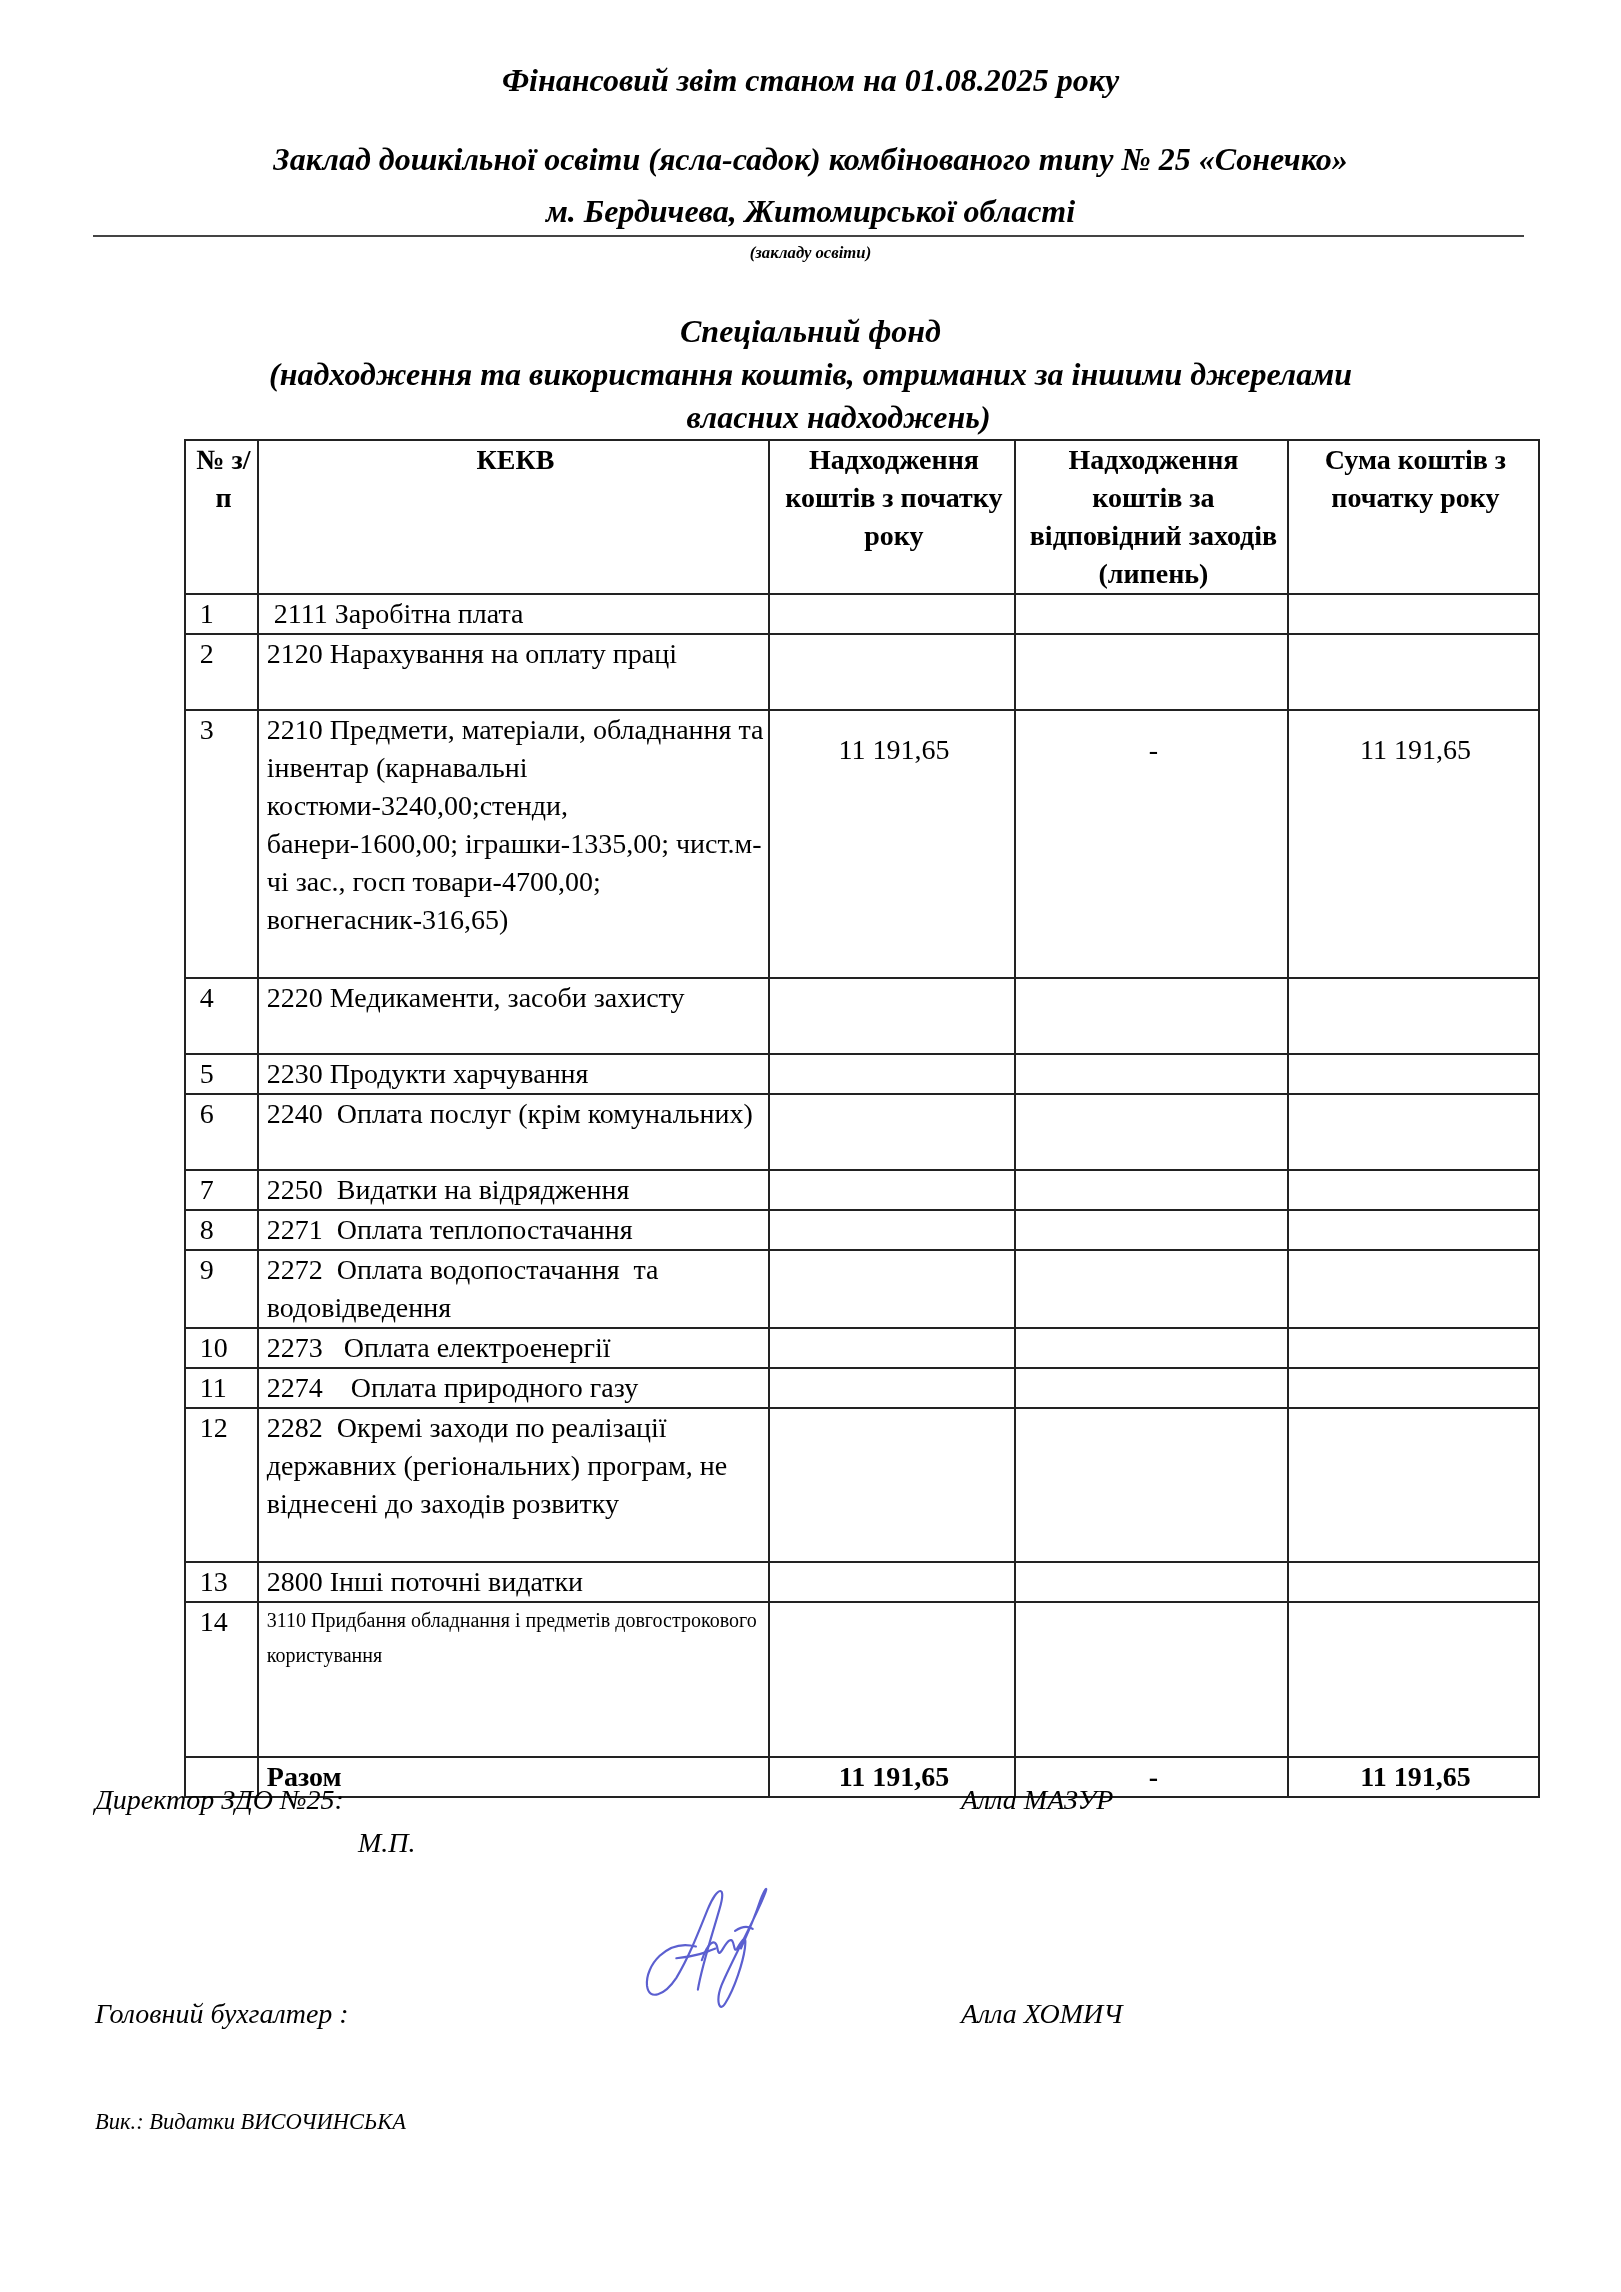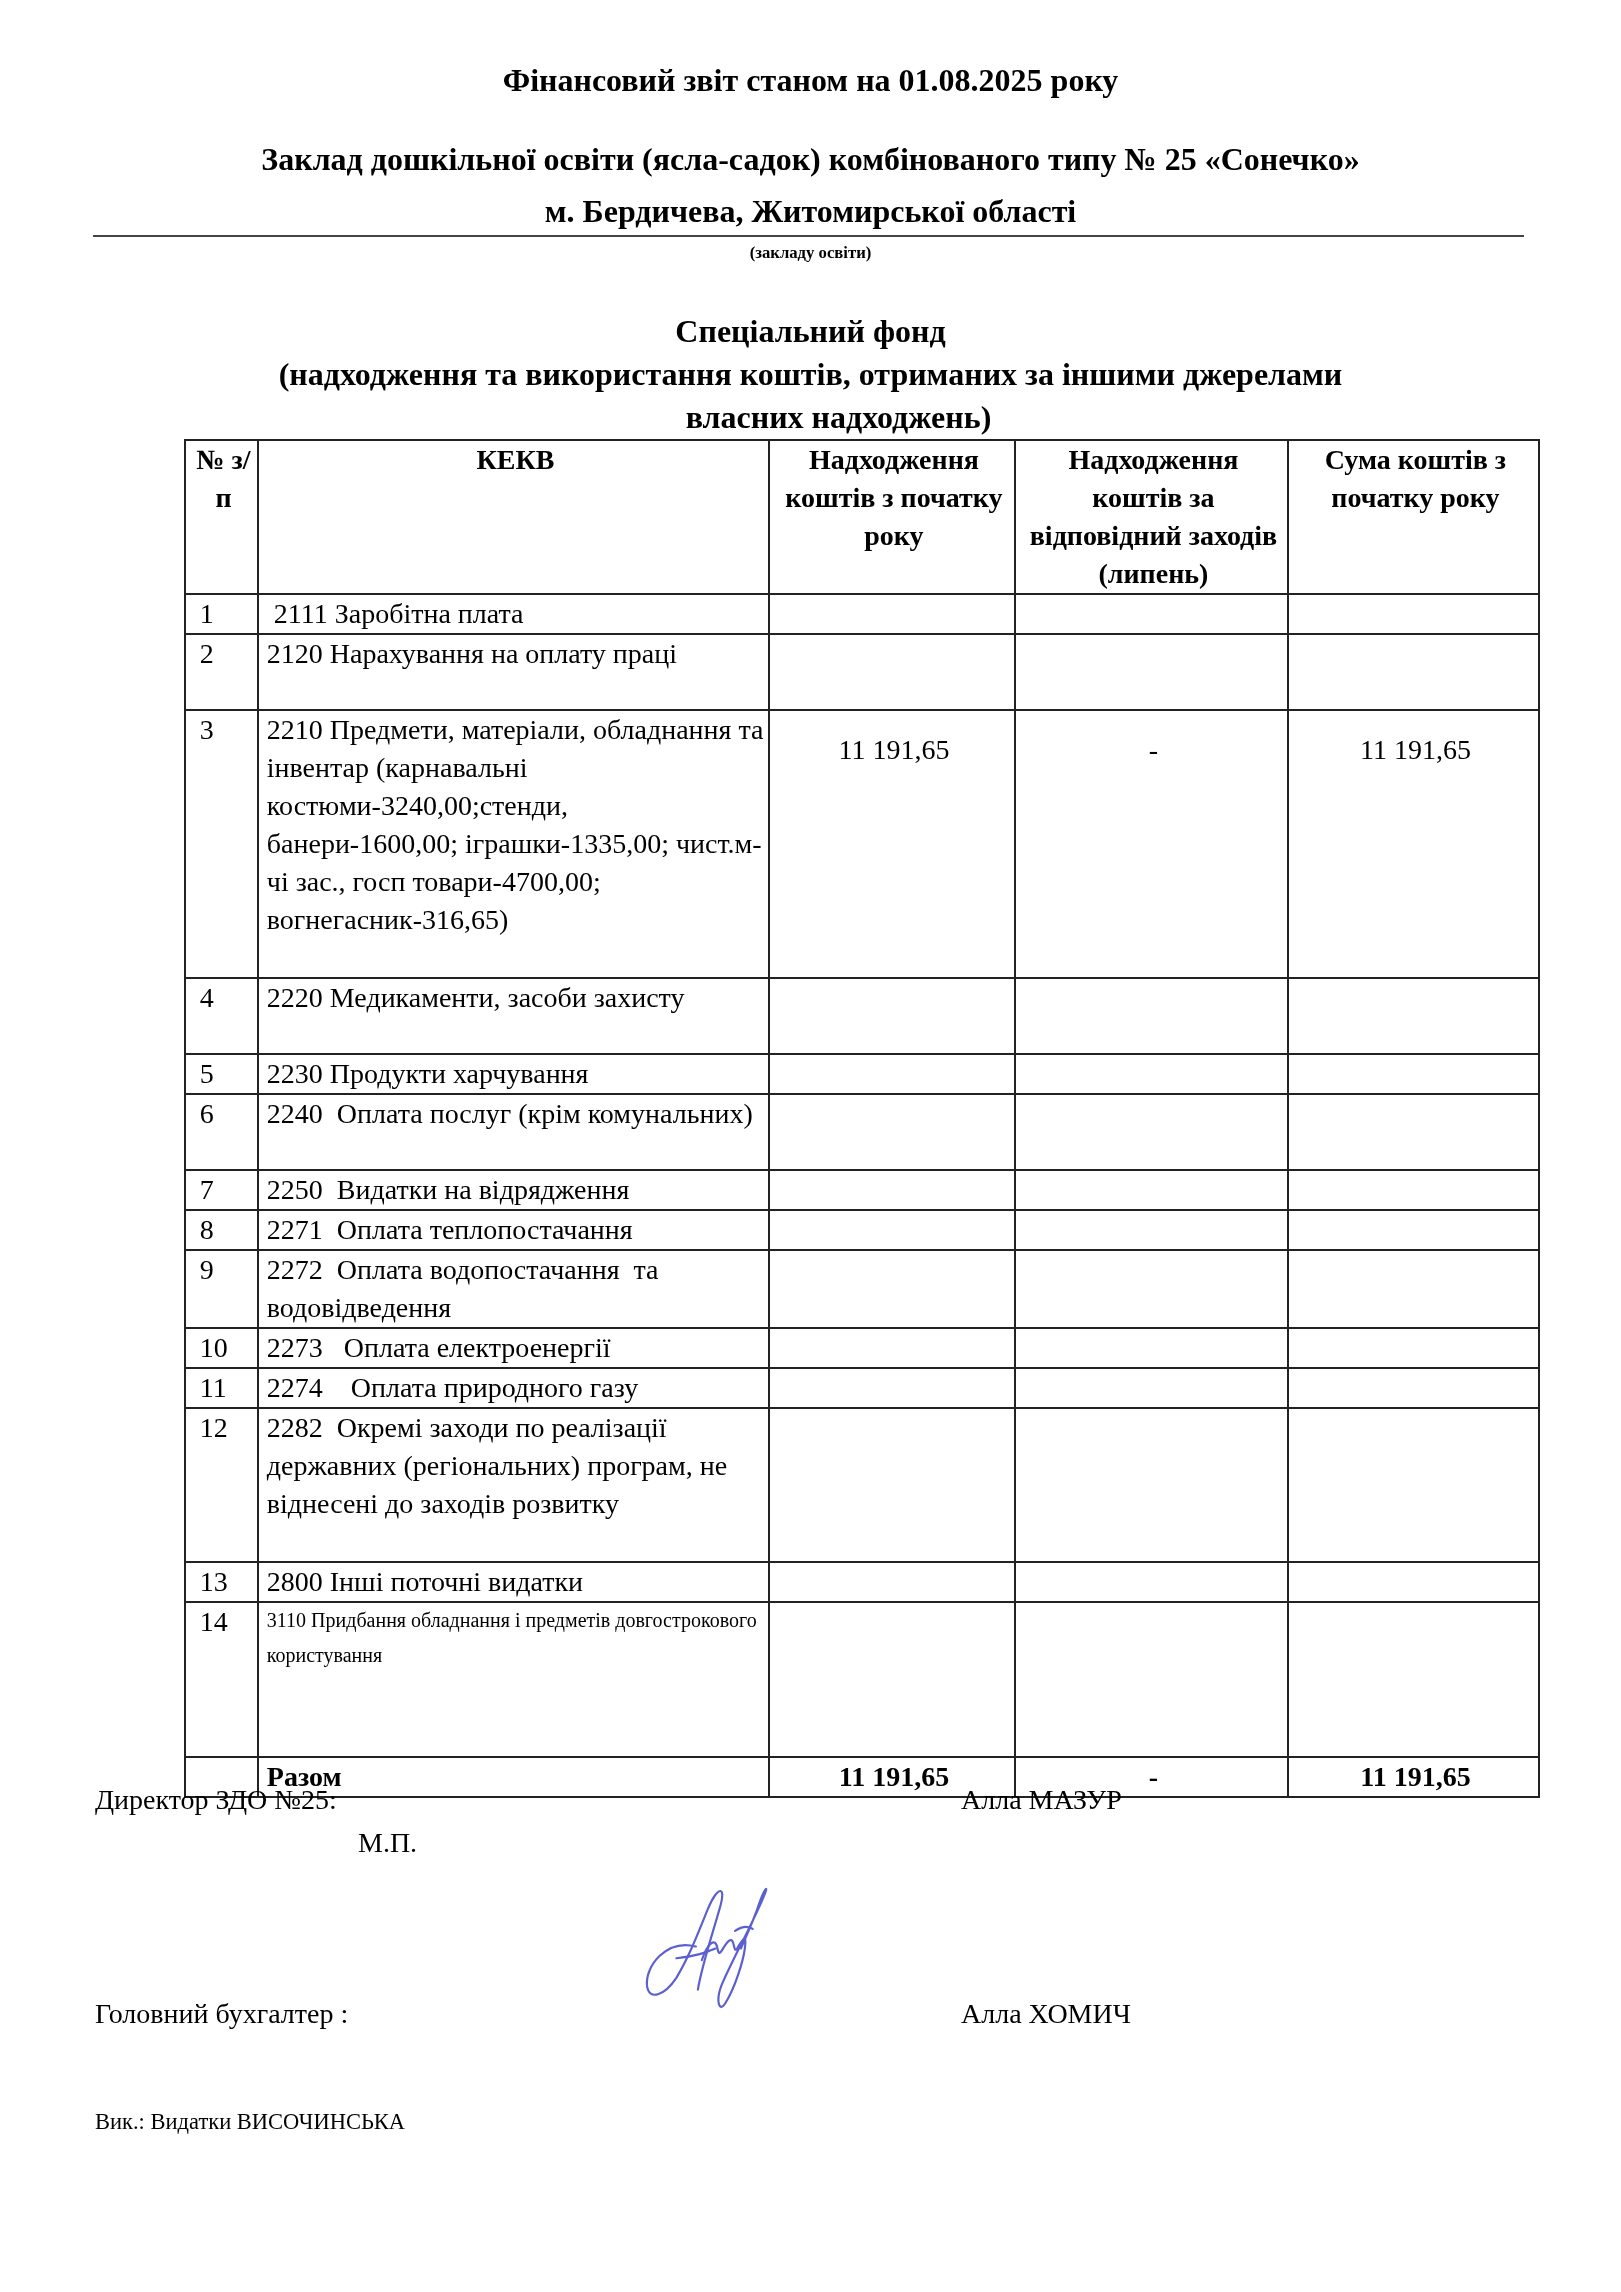--- a/index.html
+++ b/index.html
@@ -1,18 +1,18 @@
 <!DOCTYPE html>
 <html><head>
   <meta charset="utf-8">
   <style>
     html, body { margin:0; padding:0; background:#fff; }
     body { width:1621px; height:2293px; position:relative; overflow:hidden;
            font-family:"Liberation Serif","DejaVu Serif",serif; color:#000; }
-    .abs { position:absolute; }
+    .abs { position:absolute;font-style:italic; }
     .title { left:0; width:1621px; text-align:center; font-weight:bold; font-size:32px; line-height:39px; }
     #t-main { top:61px; }
     #t-inst1 { top:140px; }
     #t-inst2 { top:192px; }
     .rule { left:93px; width:1431px; top:235px; height:0; border-top:2.9px solid #444; }
     #t-sub { top:243px; font-size:16.7px; line-height:19.6px; font-weight:bold; }
     #t-fund { top:312px; }
     #t-fund2 { top:355px; }
     #t-fund3 { top:398px;padding-left:28px; }
 

